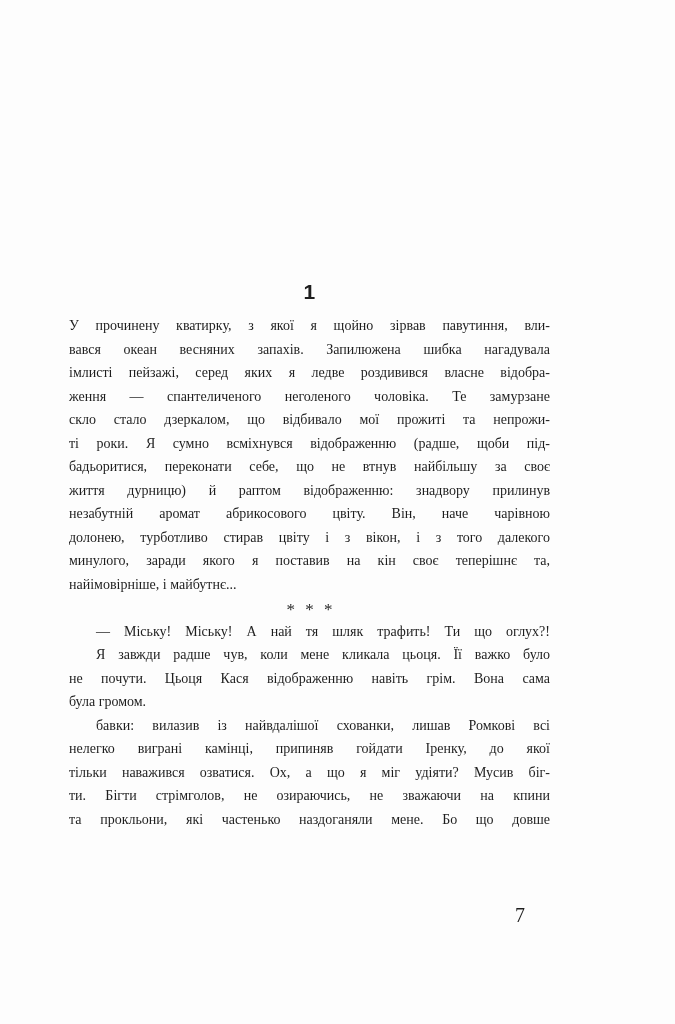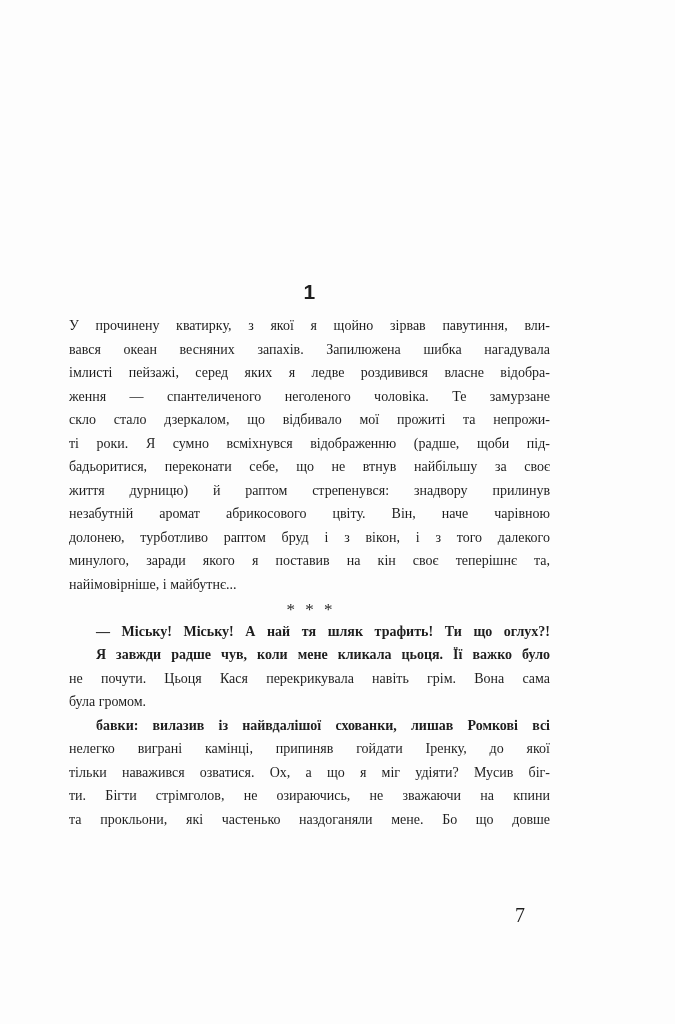--- a/index.html
+++ b/index.html
@@ -38,21 +38,21 @@
     text-align: justify;
     text-align-last: justify;
     text-justify: inter-word;
     overflow: visible;
     white-space: normal;
   }
   .line.endline {
     text-align: right;
     text-align-last: left;
   }
-  .para.indent .line:first-child { text-indent: 27px; font-weight: bold; }
+  .para.indent .line:first-child { text-indent: 27px; }
   .separator {
     font-size: 17px;
     line-height: 23.5px;
     height: 23.5px;
     text-align: center;
     word-spacing: 6px;
     color: #2a2a2a;
   }
   .folio {
     position: absolute;
@@ -71,33 +71,33 @@
 <div class="page-content">
     <div class="chapter-number">1</div>
     <div class="para">
       <div class="line">У прочинену кватирку, з якої я щойно зірвав павутиння, вли-</div>
       <div class="line">вався океан весняних запахів. Запилюжена шибка нагадувала</div>
       <div class="line">імлисті пейзажі, серед яких я ледве роздивився власне відобра-</div>
       <div class="line">ження — спантеличеного неголеного чоловіка. Те замурзане</div>
       <div class="line">скло стало дзеркалом, що відбивало мої прожиті та непрожи-</div>
       <div class="line">ті роки. Я сумно всміхнувся відображенню (радше, щоби під-</div>
       <div class="line">бадьоритися, переконати себе, що не втнув найбільшу за своє</div>
-      <div class="line">життя дурницю) й раптом стрепенувся: знадвору прилинув</div>
+      <div class="line">життя дурницю) й раптом відображенню: знадвору прилинув</div>
       <div class="line">незабутній аромат абрикосового цвіту. Він, наче чарівною</div>
-      <div class="line">долонею, турботливо раптом бруд і з вікон, і з того далекого</div>
+      <div class="line">долонею, турботливо стирав цвіту і з вікон, і з того далекого</div>
       <div class="line">минулого, заради якого я поставив на кін своє теперішнє та,</div>
       <div class="line endline">найімовірніше, і майбутнє...</div>
     </div>
     <div class="separator">* * *</div>
     <div class="para indent">
       <div class="line">— Міську! Міську! А най тя шляк трафить! Ти що оглух?!</div>
     </div>
     <div class="para indent">
       <div class="line">Я завжди радше чув, коли мене кликала цьоця. Її важко було</div>
-      <div class="line">не почути. Цьоця Кася перекрикувала навіть грім. Вона сама</div>
+      <div class="line">не почути. Цьоця Кася відображенню навіть грім. Вона сама</div>
       <div class="line endline">була громом.</div>
     </div>
     <div class="para indent">
       <div class="line">бавки: вилазив із найвдалішої схованки, лишав Ромкові всі</div>
       <div class="line">нелегко виграні камінці, припиняв гойдати Іренку, до якої</div>
       <div class="line">тільки наважився озватися. Ох, а що я міг удіяти? Мусив біг-</div>
       <div class="line">ти. Бігти стрімголов, не озираючись, не зважаючи на кпини</div>
       <div class="line">та прокльони, які частенько наздоганяли мене. Бо що довше</div>
     </div>
   </div>

